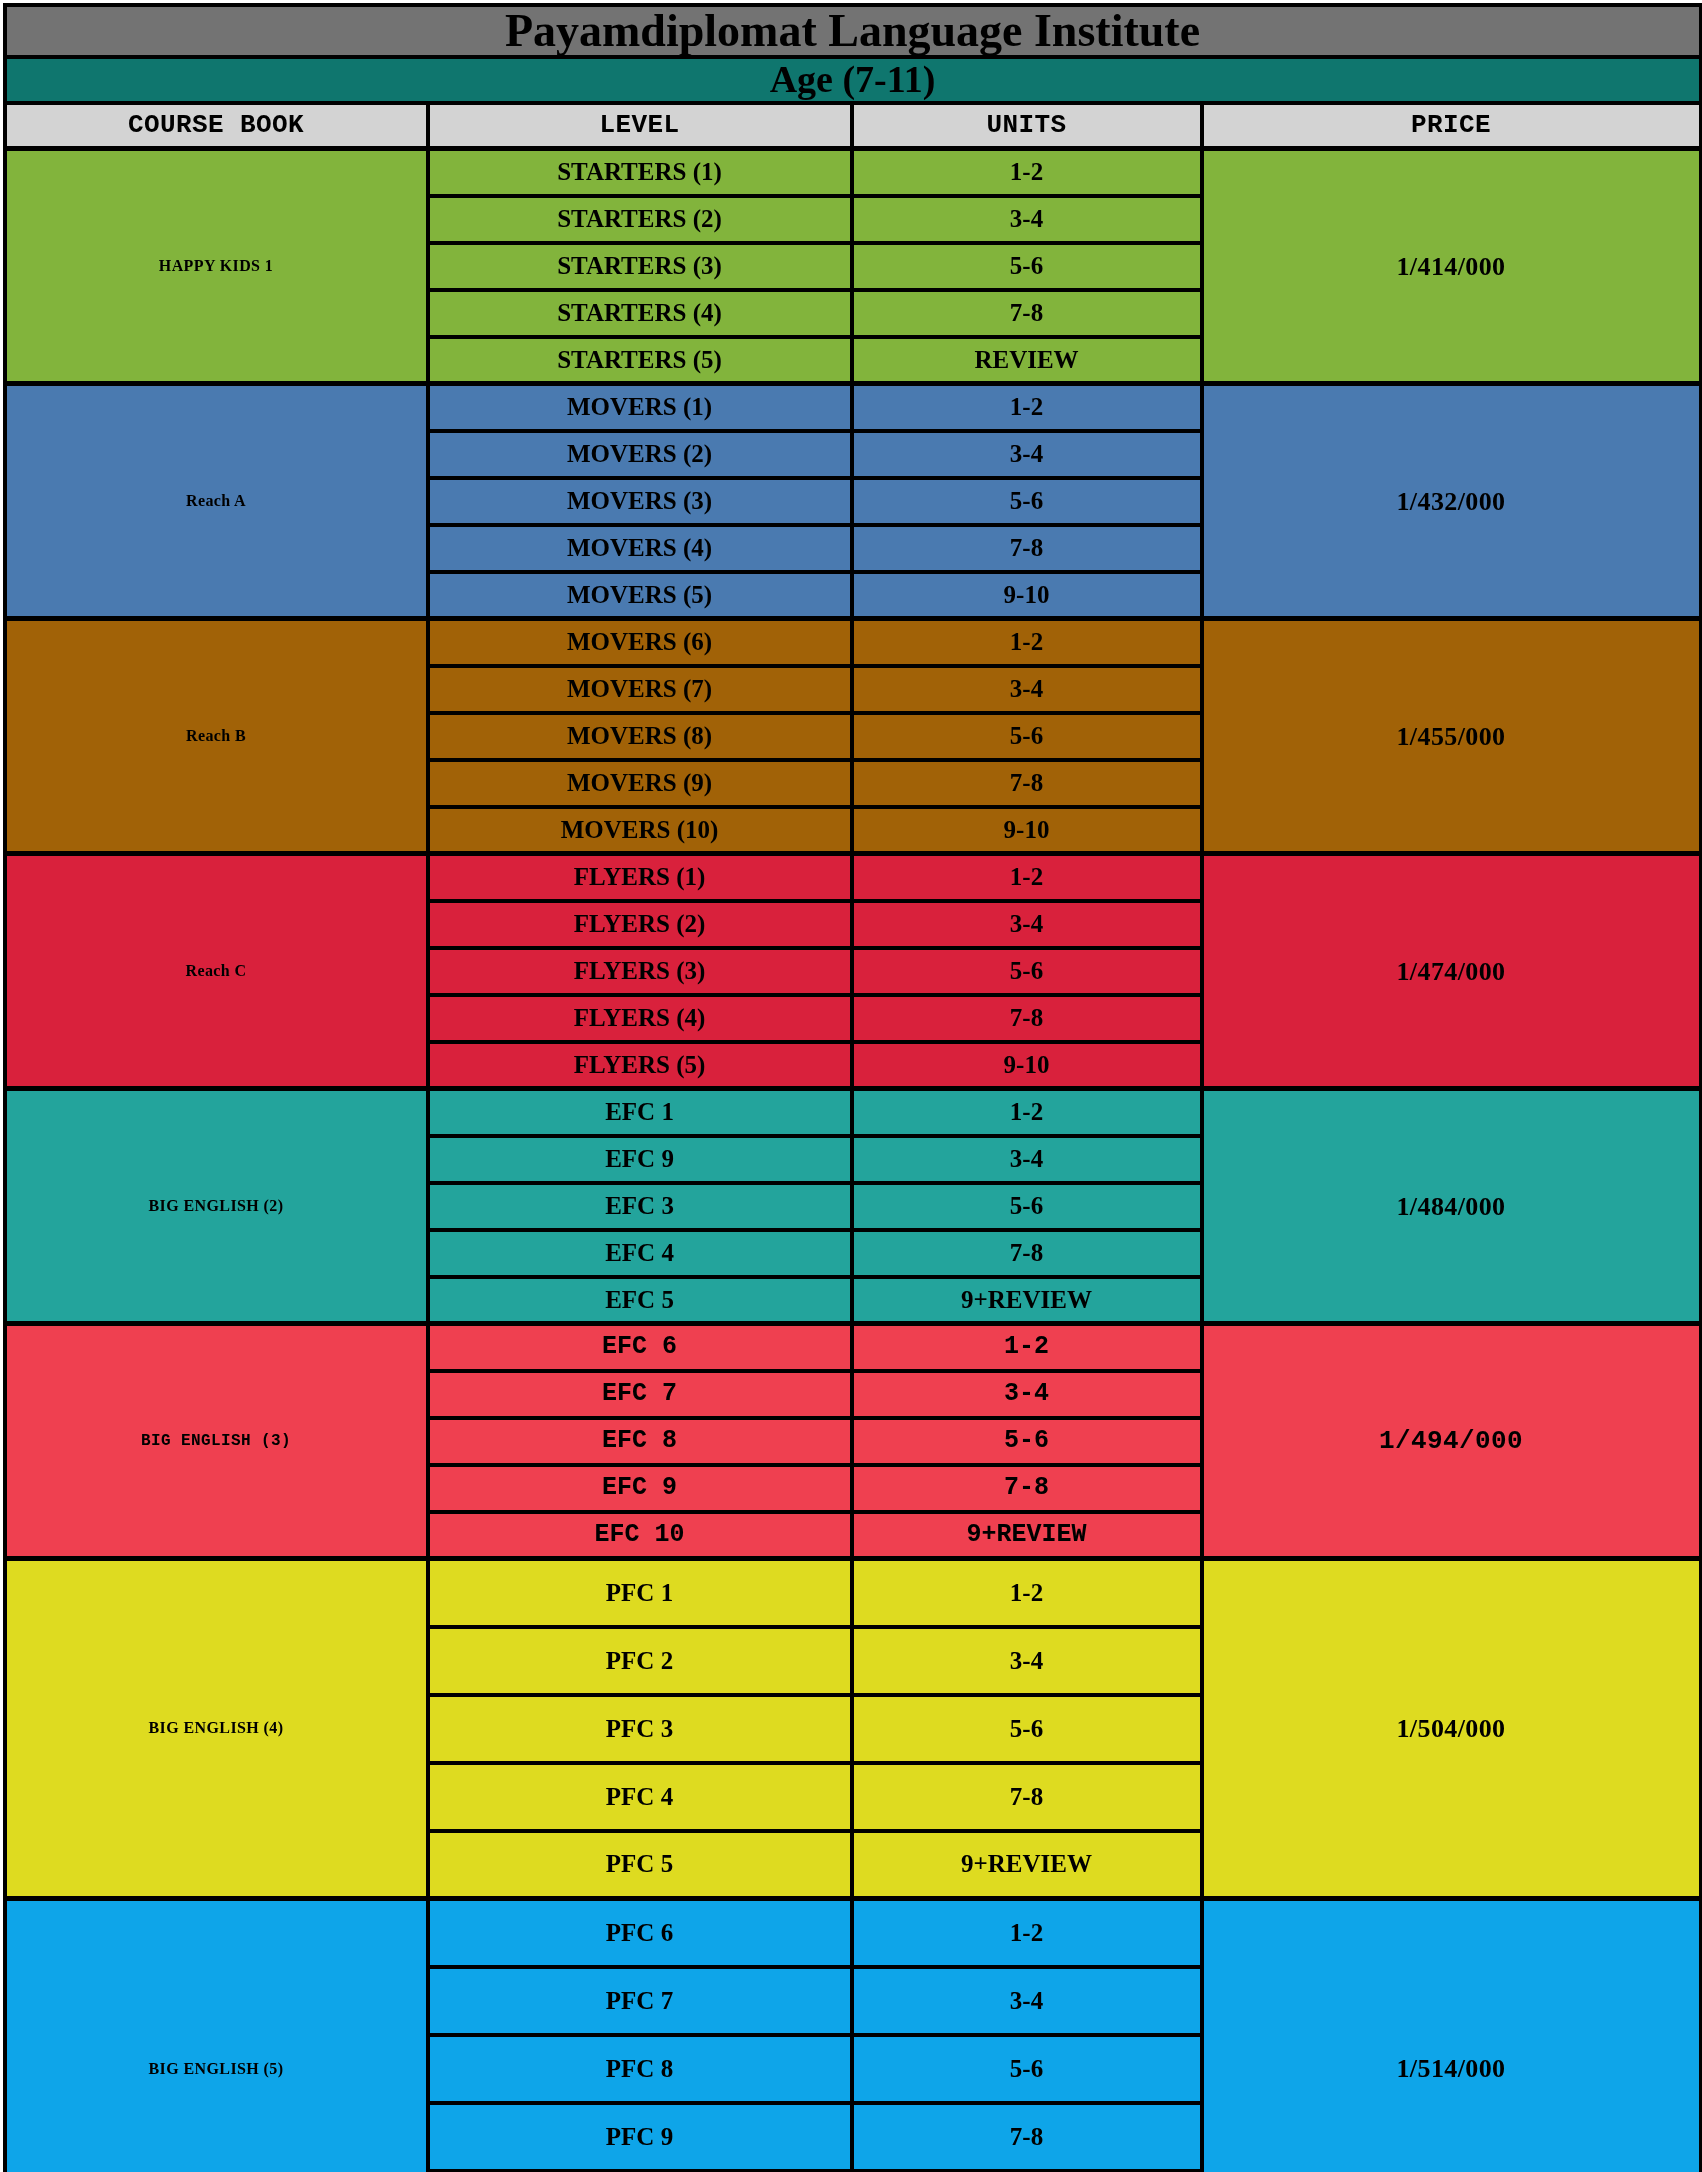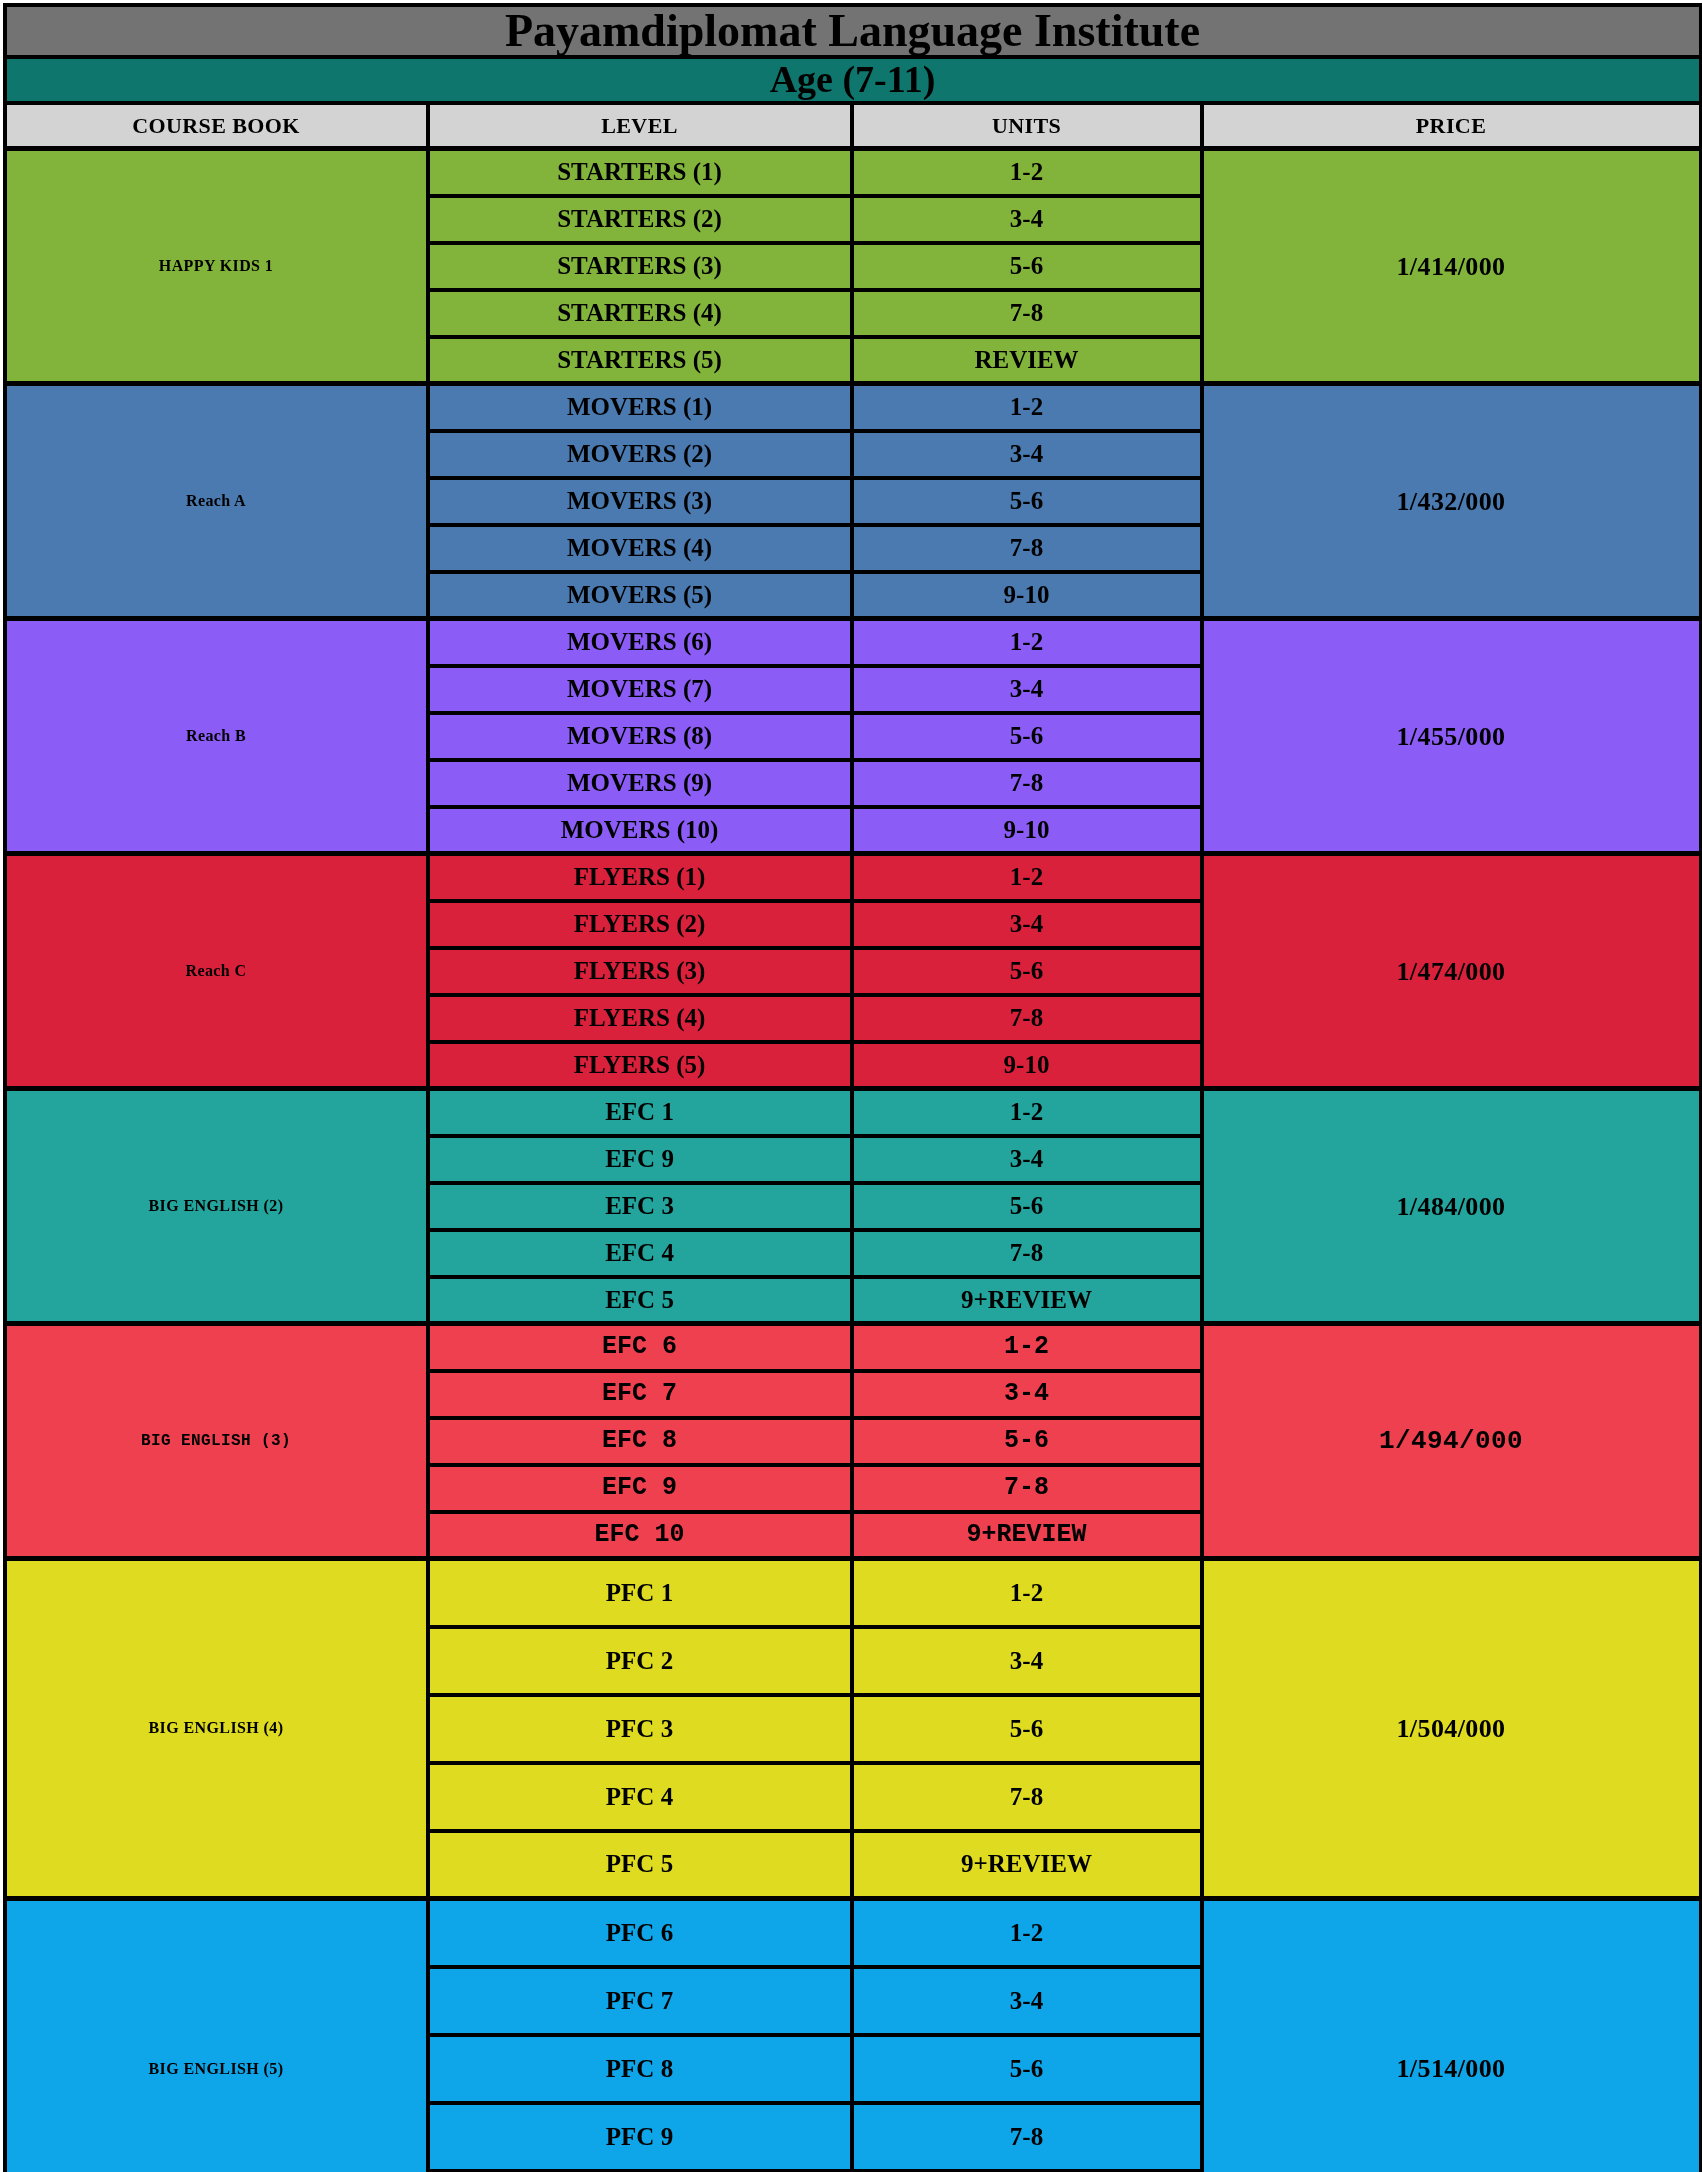--- a/index.html
+++ b/index.html
@@ -60,23 +60,24 @@
     background: #0f766e;
     height: 46px;
     font-size: 38px;
     font-weight: bold;
   }
 
   
   .head-row td {
     background: #d3d3d3;
     height: 46px;
-    font-size: 22px;
+    font-size: 26px;
     font-weight: bold;
     letter-spacing: 0.4px;
+    font-family: Liberation Mono, monospace;
   }
 
   
   .lvl-cell {
     height: 47px;
     font-size: 25px;
     border-left-width: 4.2px;
     border-right-width: 4.2px;
     border-top-width: 3.3px;
     border-bottom-width: 3.3px;
@@ -104,21 +105,21 @@
   }
 
   
   tr.block-first td {
     border-top: 5px solid #000000;
   }
 
   
   .bg-green  { background: #82b43c; }
   .bg-blue   { background: #4a7ab0; }
-  .bg-orange { background: #8b5cf6; }
+  .bg-orange { background: #a16207; }
   .bg-crimson{ background: #d9213c; }
   .bg-teal   { background: #23a49c; }
   .bg-salmon { background: #ef4050; font-family: Liberation Mono, monospace; }
   .bg-yellow { background: #dedb20; }
   .bg-pink   { background: #0ea5e9; }
 </style>
 </head>
 <body>
 
 <div class="sheet">

